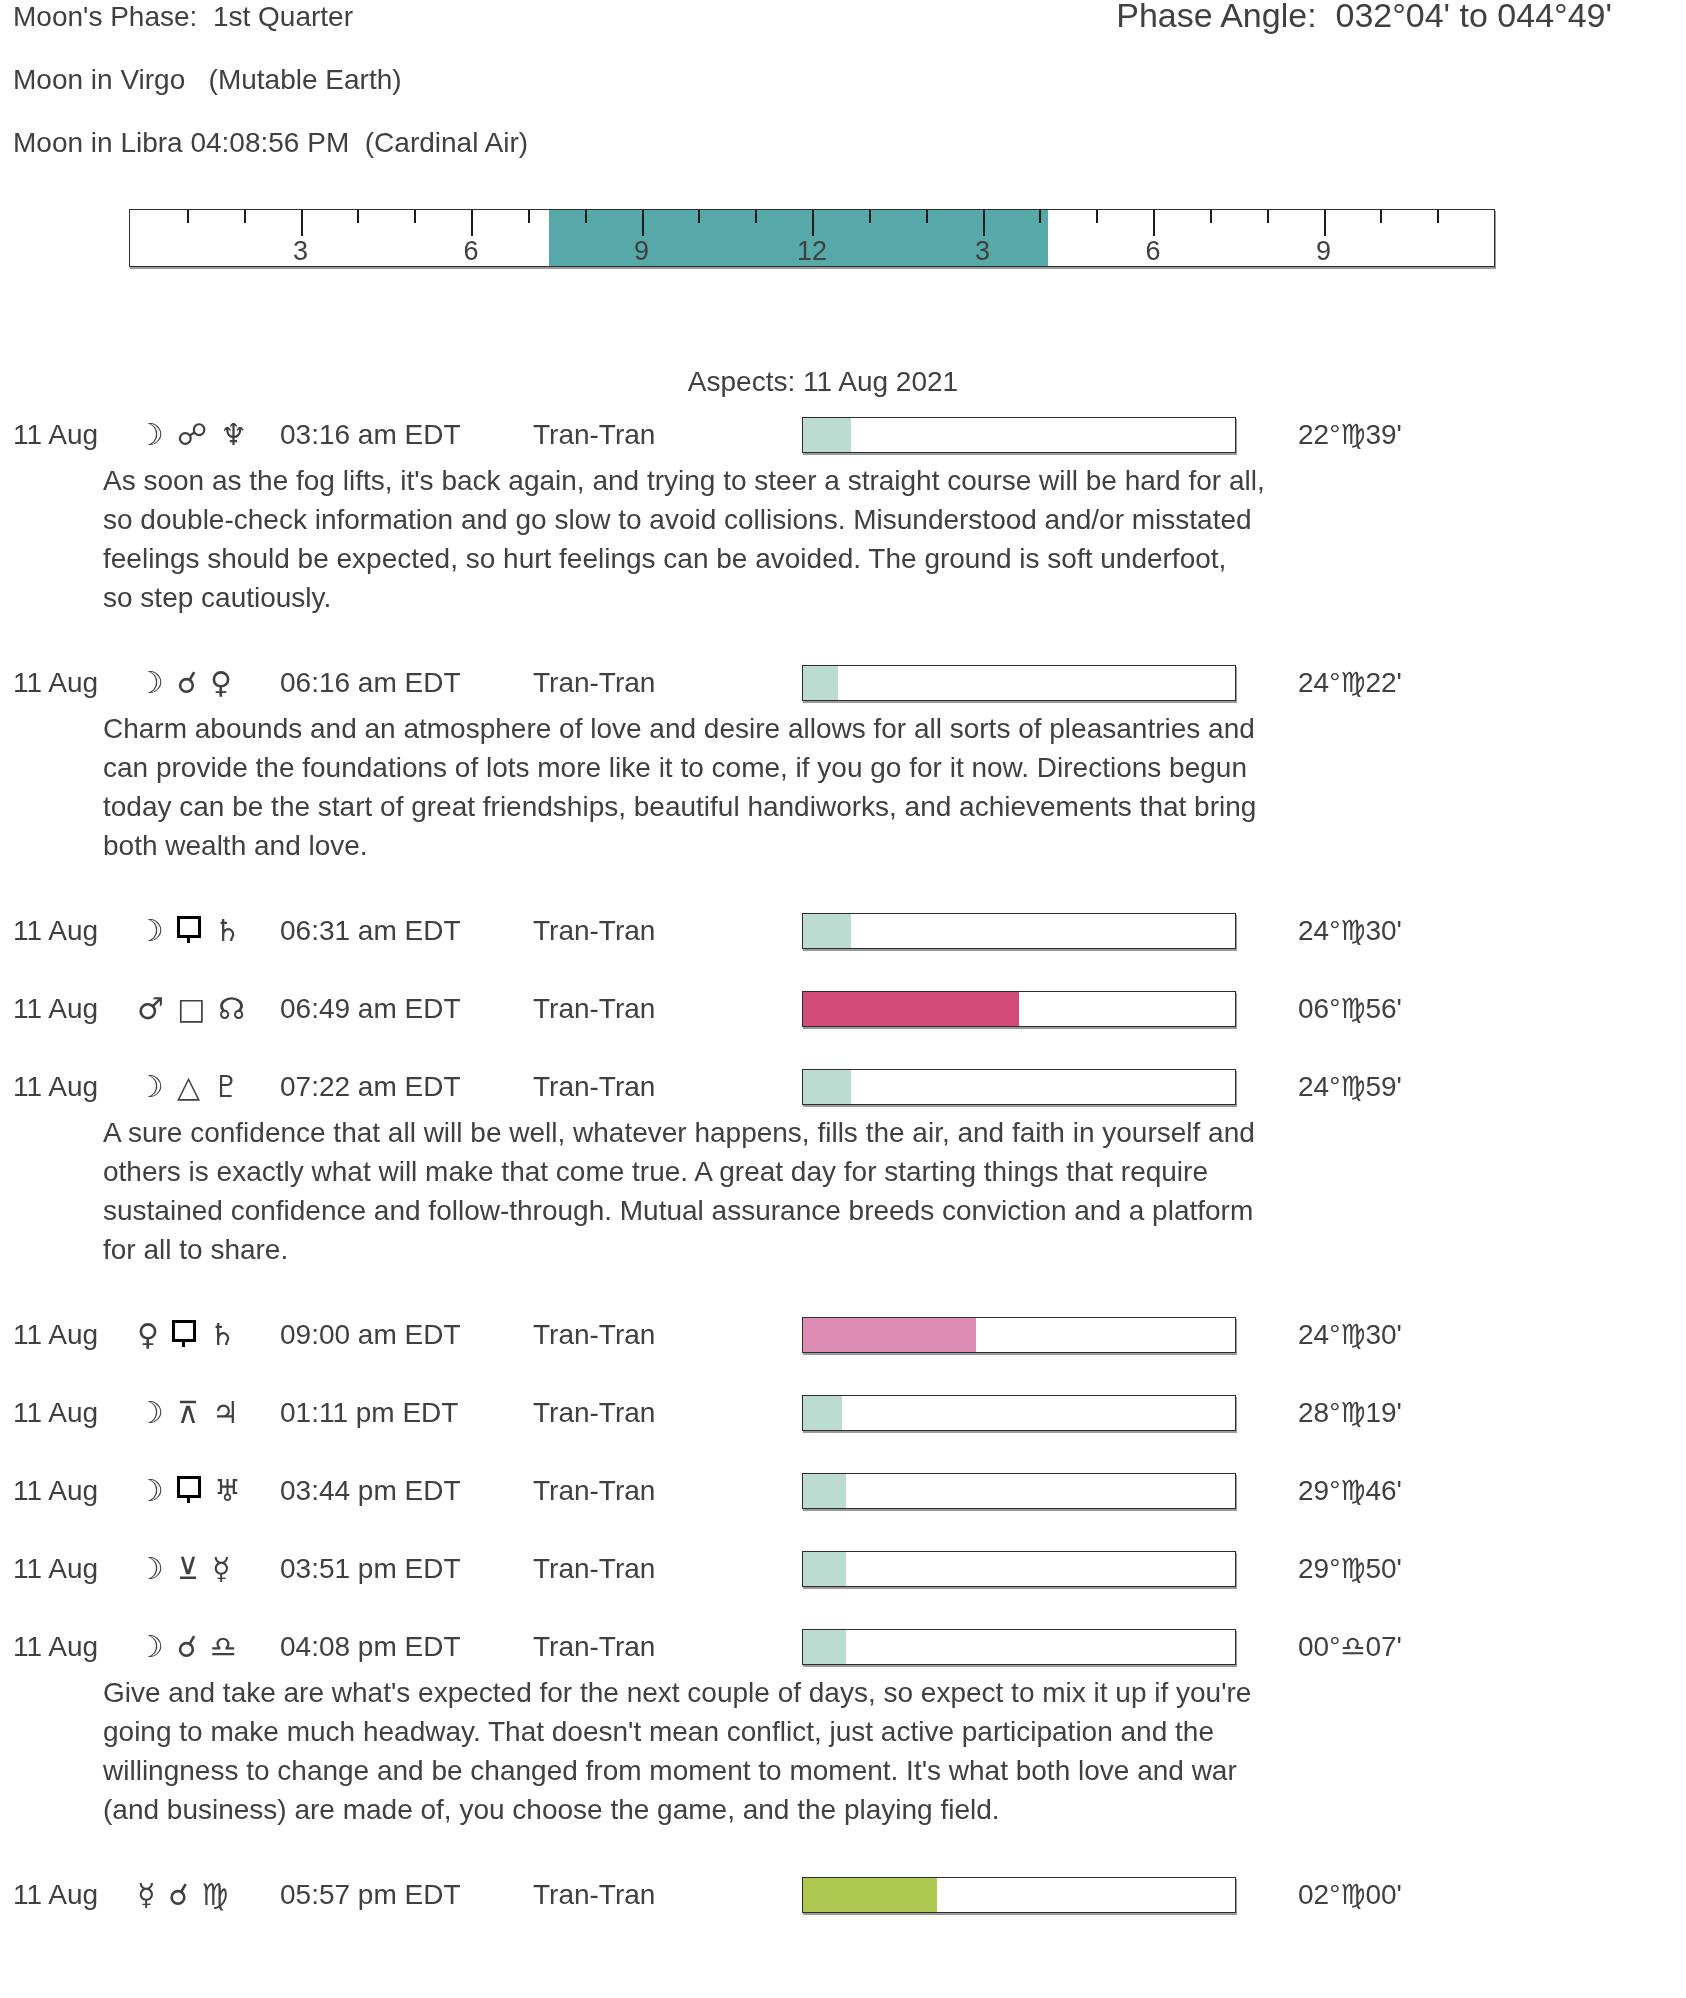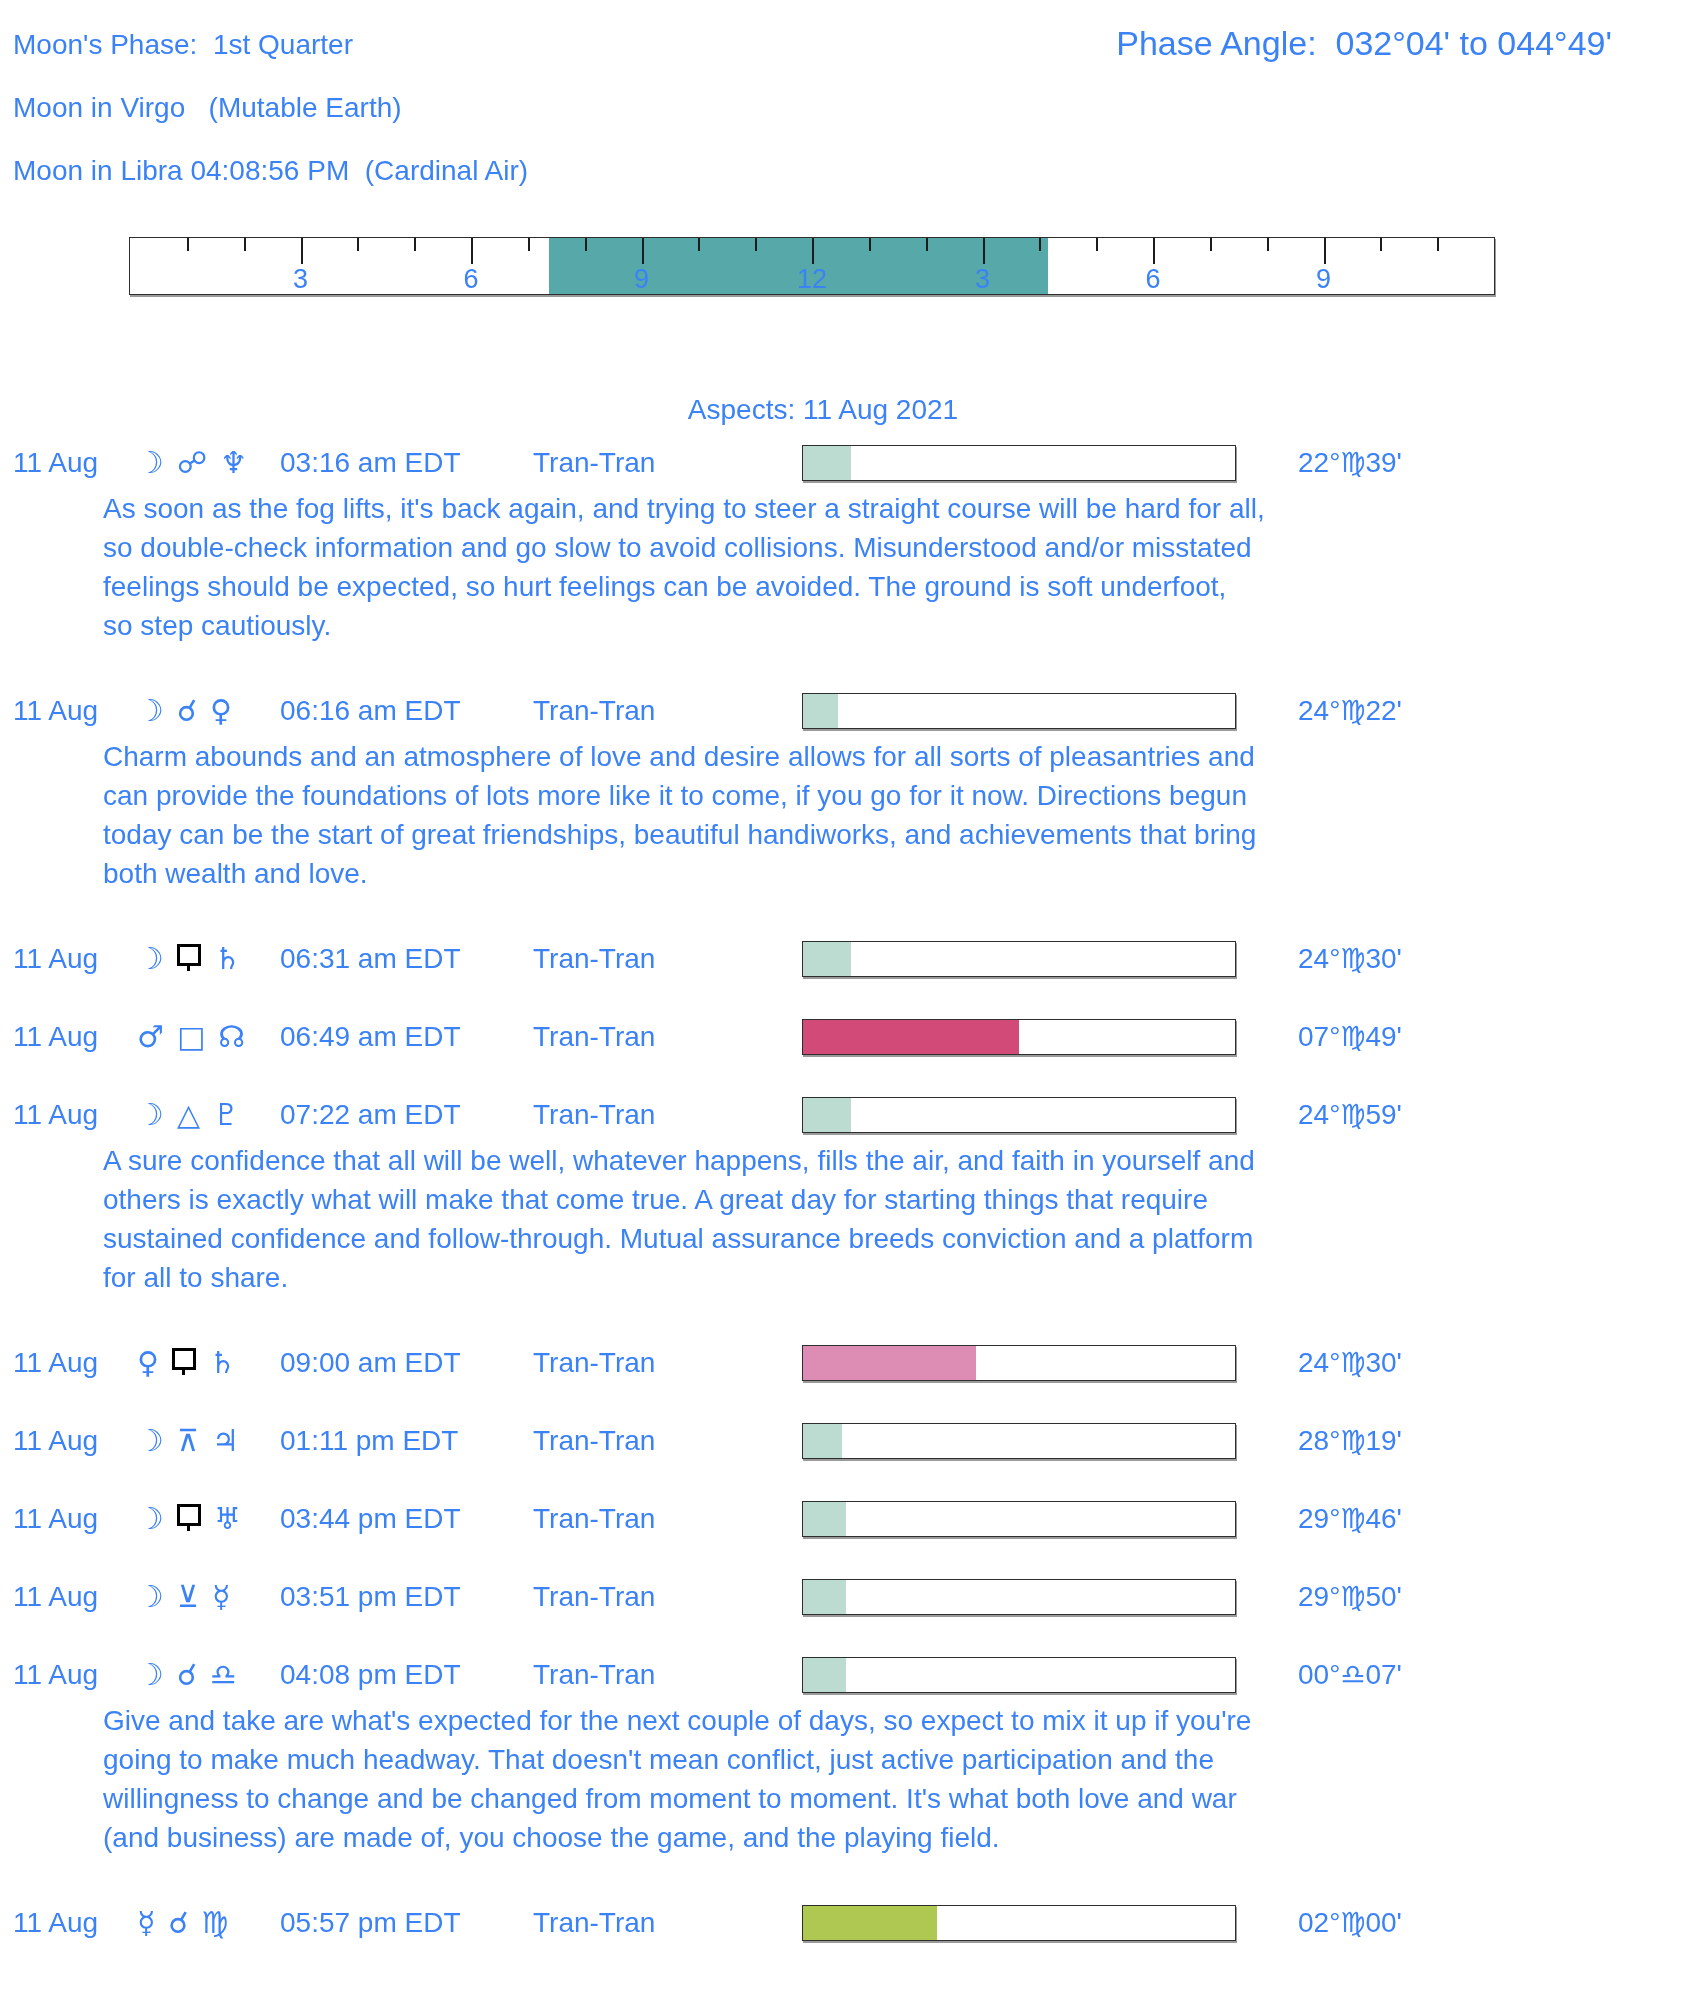--- a/index.html
+++ b/index.html
@@ -1,22 +1,22 @@
 <!DOCTYPE html>
 <html><head>
 <meta charset="utf-8">
 <style>
   html,body{margin:0;padding:0;background:#fff;}
   .page{
     position:relative;
     width:1686px;height:1998px;
     box-sizing:border-box;
-    padding:28px 0 0 13px;
+    padding:0 0 0 13px;
     background:#fff;
-    color:#3b82f6;
+    color:#404040;
     font-family:"Liberation Sans","DejaVu Sans",sans-serif;
     font-size:28px;
     overflow:hidden;
   }
   .hdr-row{display:flex;align-items:flex-start;}
   .hline{white-space:pre;line-height:34px;margin-bottom:29px;}
   .phase-angle{margin-left:auto;padding-right:74px;font-size:34px;line-height:30px;white-space:pre;}
   
   .ruler{
     position:relative;
@@ -149,21 +149,21 @@
     <span class="c val">24°♍30'</span>
   </div>
       <div class="aspect">
     <span class="c date">11 Aug</span>
     <span class="c syms"><span class="sym">♂</span><span class="sym">□</span><span class="sym">☊</span></span>
     <span class="c time">06:49 am EDT</span>
     <span class="c type">Tran-Tran</span>
     <span class="bar">
           <span class="fill" style="width: 50%; background: rgb(209, 74, 120);"></span>
         </span>
-    <span class="c val">07°♍49'</span>
+    <span class="c val">06°♍56'</span>
   </div>
       <div class="aspect">
     <span class="c date">11 Aug</span>
     <span class="c syms"><span class="sym">☽</span><span class="sym">△</span><span class="sym">♇</span></span>
     <span class="c time">07:22 am EDT</span>
     <span class="c type">Tran-Tran</span>
     <span class="bar">
           <span class="fill" style="width: 11%; background: rgb(188, 220, 210);"></span>
         </span>
     <span class="c val">24°♍59'</span>

